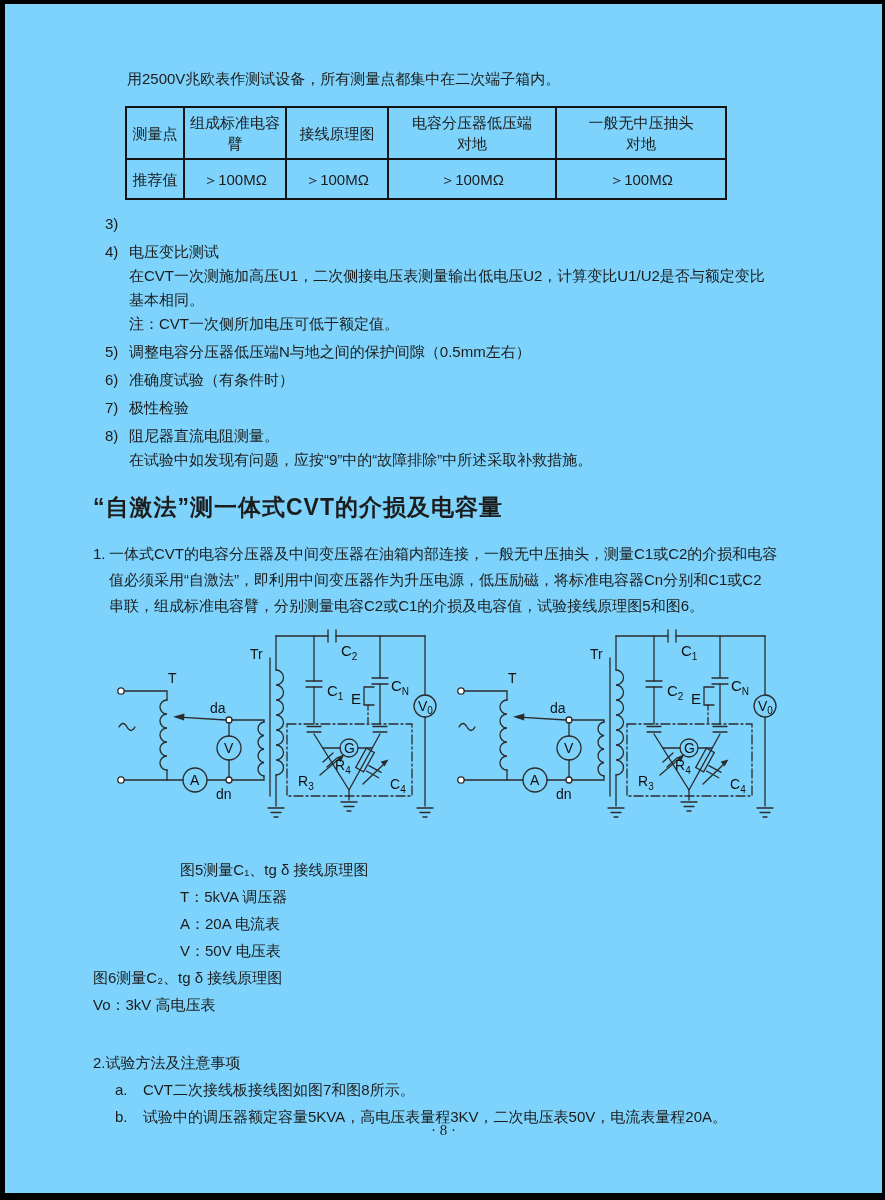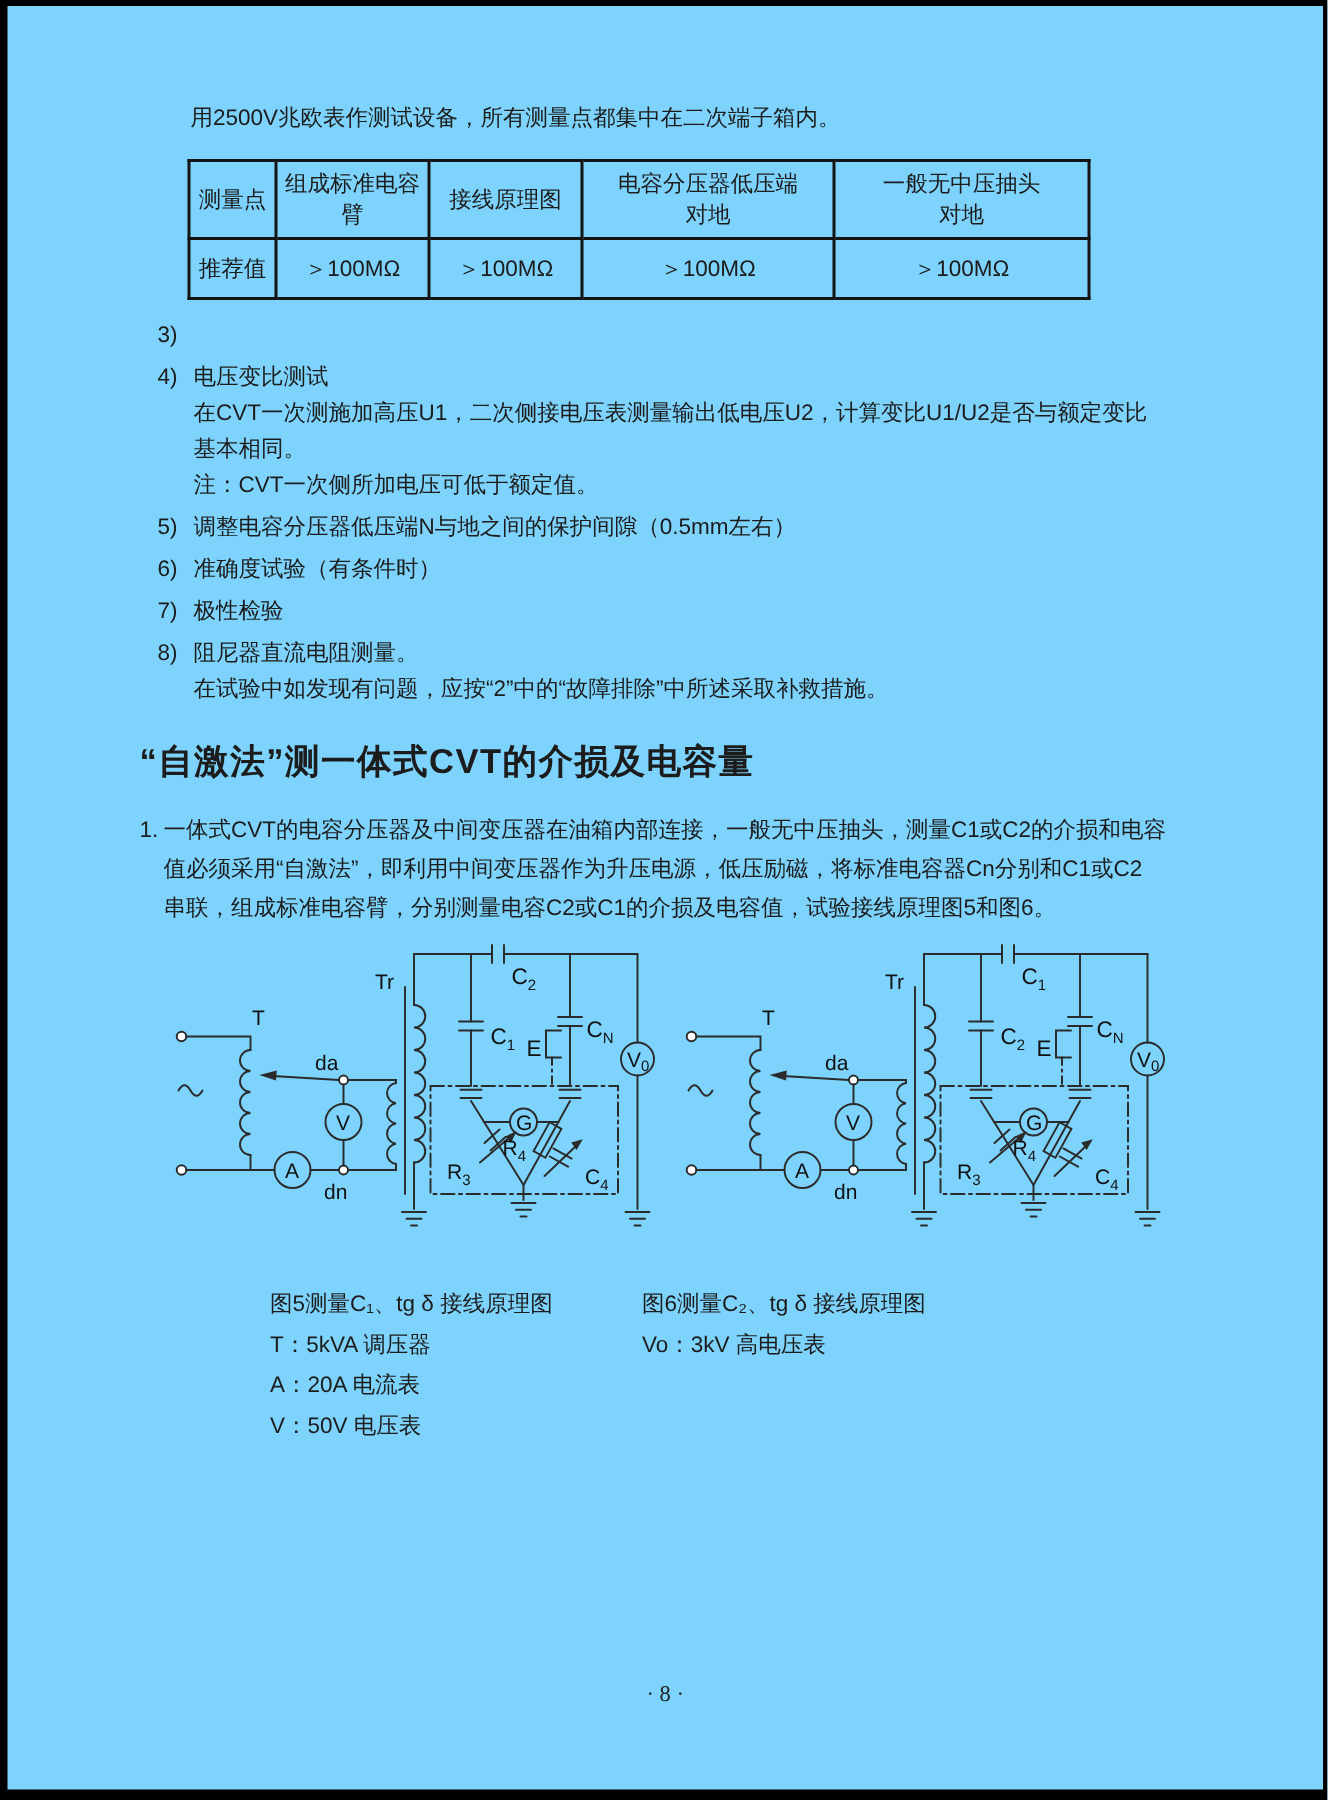--- a/index.html
+++ b/index.html
@@ -46,21 +46,21 @@
 
   .wire { fill:none; stroke:#2b2b2b; stroke-width:1.3; stroke-linecap:round; }
   .dashdot { stroke-dasharray:9 3 2 3; }
   .dashdot2 { stroke-dasharray:5 3 1.5 3; }
   .fillb { fill:#2b2b2b; stroke:none; }
   .node { fill:#fff; stroke:#2b2b2b; stroke-width:1.3; }
   svg.circuit text { fill:#111; font-family:"Liberation Sans", sans-serif; font-size:14px; }
   svg.circuit .sub { font-size:10px; }
   svg.circuit .lg { font-size:15px; }
 
-  .captions { display:flex; margin-top:13px; font-size:15px; line-height:27px; }
+  .captions { display:flex; margin-top:13px; font-size:15px; line-height:27px;flex-direction:column; }
   .cap-col { white-space:pre-line; }
   .cap-left { margin-left:87px; width:248px; }
   .cap-right { }
 
   .sec2 { margin-top:32px; font-size:15px; line-height:25px; }
   .s2item { display:flex; margin-top:2px; }
   .s2item .snum { flex:none; width:28px; margin-left:22px; }
 
   .pageno { position:absolute; top:1118px; left:0; width:100%;
     text-align:center; font-size:15px;
@@ -188,21 +188,21 @@
         <span class="num">6)</span>
         <div class="litext">准确度试验（有条件时）</div>
       </div>
       <div class="li">
         <span class="num">7)</span>
         <div class="litext">极性检验</div>
       </div>
       <div class="li">
         <span class="num">8)</span>
         <div class="litext">阻尼器直流电阻测量。
-在试验中如发现有问题，应按“2”中的“故障排除”中所述采取补救措施。</div>
+在试验中如发现有问题，应按“9”中的“故障排除”中所述采取补救措施。</div>
       </div>
     </div>
 
     <h1 class="heading">“自激法”测一体式CVT的介损及电容量</h1>
 
     <div class="para">
       <span class="pnum">1.</span>
       <div class="ptext">一体式CVT的电容分压器及中间变压器在油箱内部连接，一般无中压抽头，测量C1或C2的介损和电容
 值必须采用“自激法”，即利用中间变压器作为升压电源，低压励磁，将标准电容器Cn分别和C1或C2
 串联，组成标准电容臂，分别测量电容C2或C1的介损及电容值，试验接线原理图5和图6。</div>
@@ -256,17 +256,30 @@
 
     <div class="captions">
       <div class="cap-col cap-left">图5测量C₁、tg δ 接线原理图
 T：5kVA 调压器
 A：20A 电流表
 V：50V 电压表</div>
       <div class="cap-col cap-right">图6测量C₂、tg δ 接线原理图
 Vo：3kV 高电压表</div>
     </div>
 
+    <div class="sec2">
+      <div class="s2head">
+        <span>2.</span><span>试验方法及注意事项</span>
+      </div>
+      <div class="s2item">
+        <span class="snum">a.</span>
+        <div>CVT二次接线板接线图如图7和图8所示。</div>
+      </div>
+      <div class="s2item">
+        <span class="snum">b.</span>
+        <div>试验中的调压器额定容量5KVA，高电压表量程3KV，二次电压表50V，电流表量程20A。</div>
+      </div>
+    </div>
 
   </div>
 
   <div class="pageno">· 8 ·</div>
 </div>
 
 </body></html>

